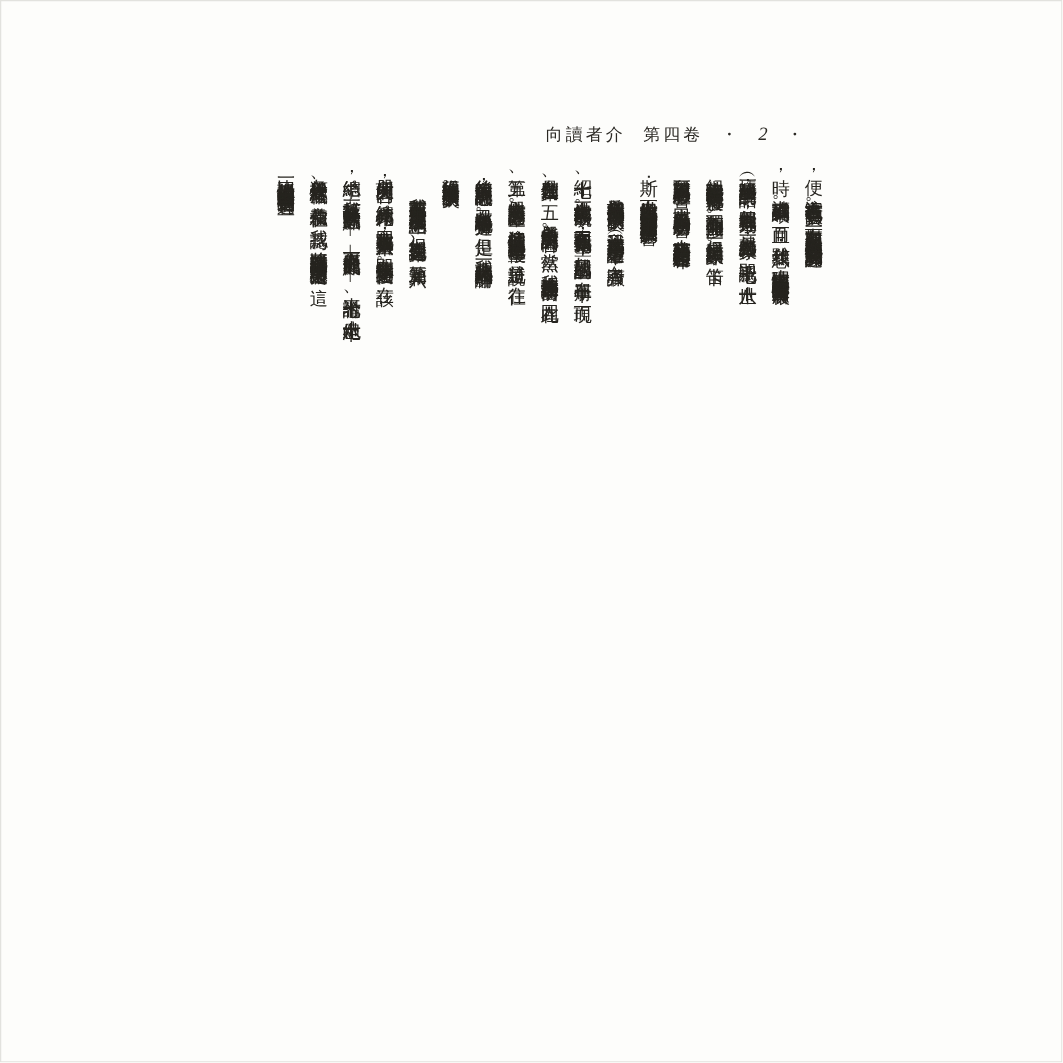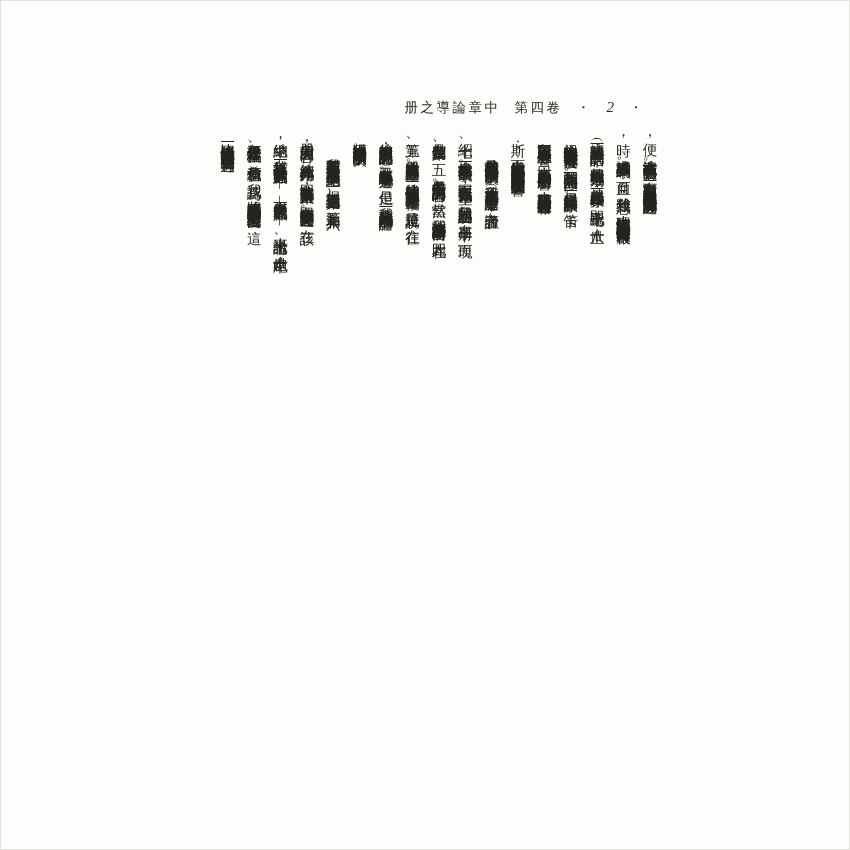--- a/index.html
+++ b/index.html
@@ -55,21 +55,21 @@
     white-space: nowrap;
     color: #26241f;
   }
 </style>
 </head>
 <body>
 
 <div class="page">
 
   <div class="running-head">
-    <span>册之導論章中</span>
+    <span>向讀者介</span>
     <span class="gap-lg"></span>
     <span>第四卷</span>
     <span class="gap-lg"></span>
     <span>・</span>
     <span class="gap-lg"></span>
     <span class="page-num">2</span>
     <span class="gap-lg"></span>
     <span>・</span>
   </div>
 

